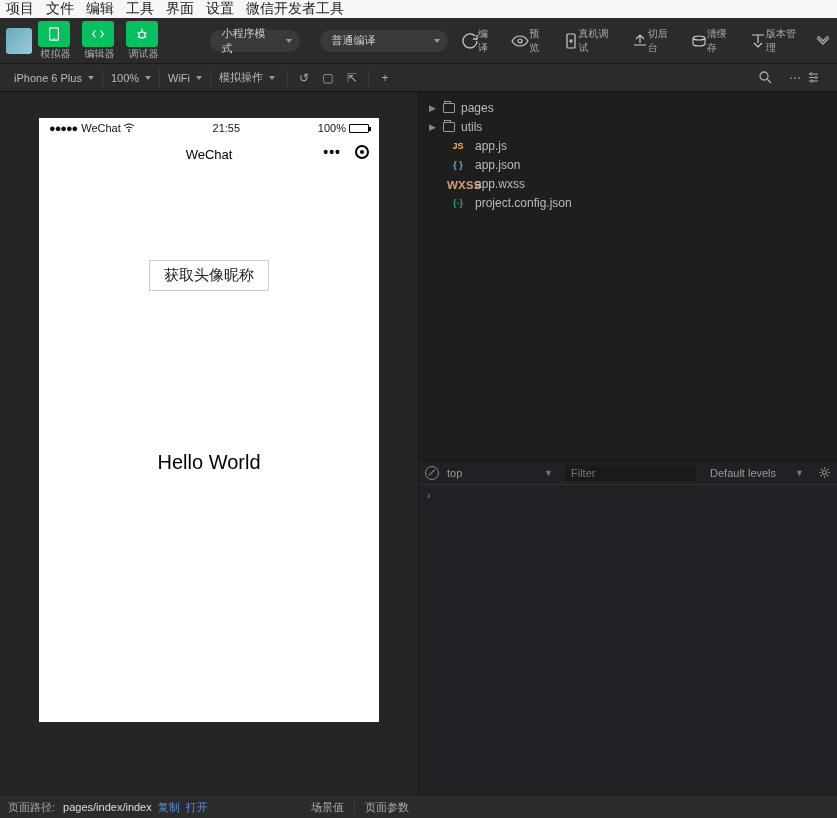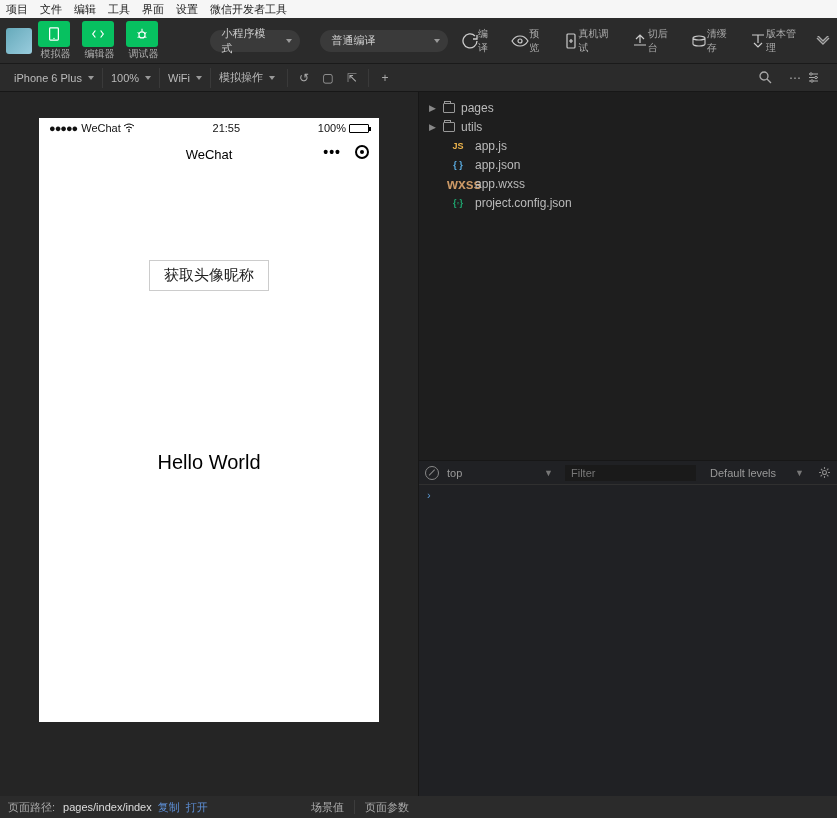--- a/index.html
+++ b/index.html
@@ -1,19 +1,19 @@
 <!DOCTYPE html>
 <html><head>
 <meta charset="utf-8">
 <style>
 * { box-sizing: border-box; margin: 0; padding: 0; font-family: "Microsoft YaHei", Arial, sans-serif; }
 html, body { width: 837px; height: 818px; background: #1e1e1e; overflow: hidden; }
 
 
-.menubar { height: 18px; background: #f6f6f6; display: flex; align-items: center; padding: 0 6px; font-size: 11px; color: #222; gap: 12px; }
+.menubar { height: 18px; background: #f6f6f6; display: flex; align-items: center; padding: 0 6px; font-size: 14px; color: #222; gap: 12px; }
 .menubar span { cursor: default; }
 
 
 .toolbar1 { height: 46px; background: #2b2b2b; display: flex; align-items: center; padding: 0 6px; font-size: 11px; color: #c8c8c8; border-bottom: 1px solid #1a1a1a; }
 .avatar { width: 26px; height: 26px; background: linear-gradient(135deg,#6ab,#9cd); border-radius: 3px; margin-right: 6px; }
 .greenbtn { width: 32px; height: 26px; background: #07c160; border-radius: 3px; margin-right: 4px; display:flex; align-items:center; justify-content:center; }
 .greenbtn svg { width:14px; height:14px; }
 .tbcol { display:flex; flex-direction:column; align-items:center; font-size:10px; color:#aaa; margin-right: 8px; }
 .tbcol .iconwrap { height:26px; display:flex; align-items:center; }
 .selectpill { height:22px; background:#3a3a3a; border-radius:11px; padding:0 24px 0 12px; display:flex; align-items:center; font-size:11px; color:#ccc; position:relative; margin-left:40px; }

